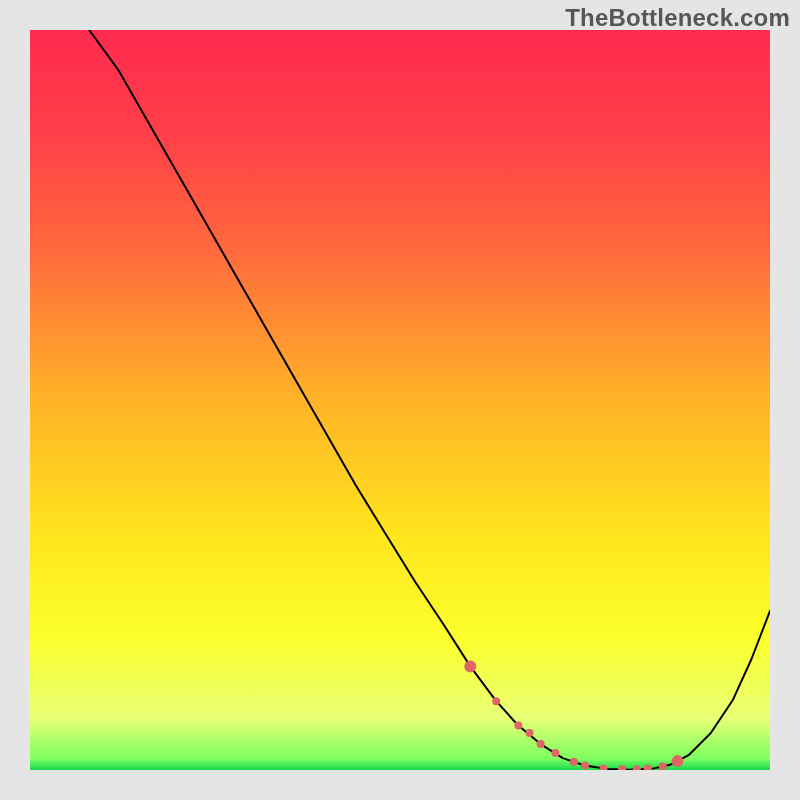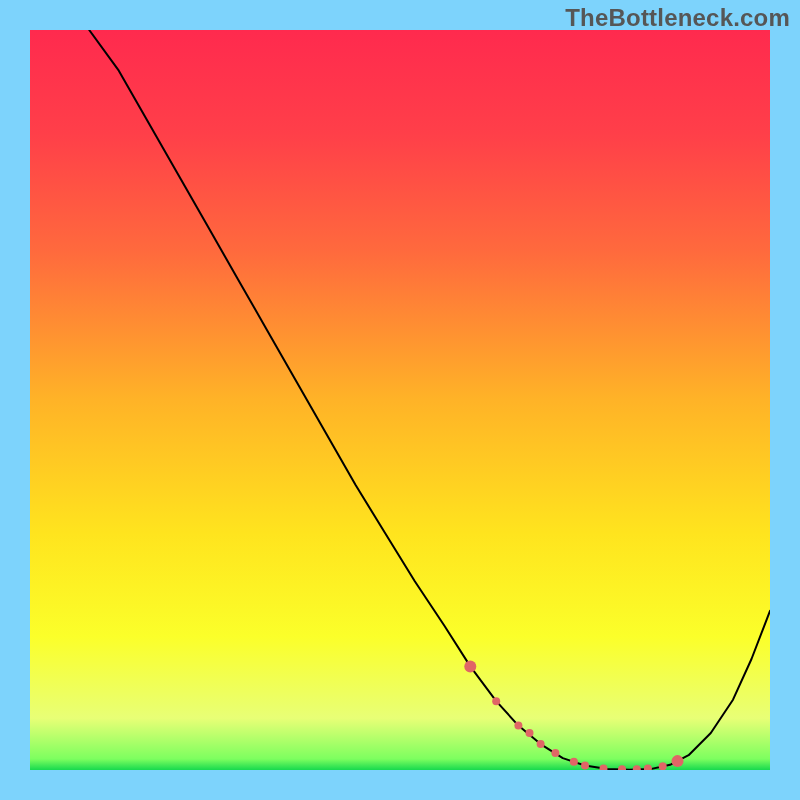--- a/index.html
+++ b/index.html
@@ -1,20 +1,20 @@
 <!DOCTYPE html>
 <html><head>
 <meta charset="utf-8">
 <style>
   * { margin: 0; padding: 0; box-sizing: border-box; }
   html, body { width: 800px; height: 800px; overflow: hidden; }
   .frame {
     width: 800px;
     height: 800px;
-    background: #7dd3fc;
+    background: #e5e5e5;
     position: relative;
   }
   .watermark {
     position: absolute;
     top: 4px;
     right: 10px;
     font-family: Arial, Helvetica, sans-serif;
     font-size: 24px;
     font-weight: bold;
     color: #565656;

